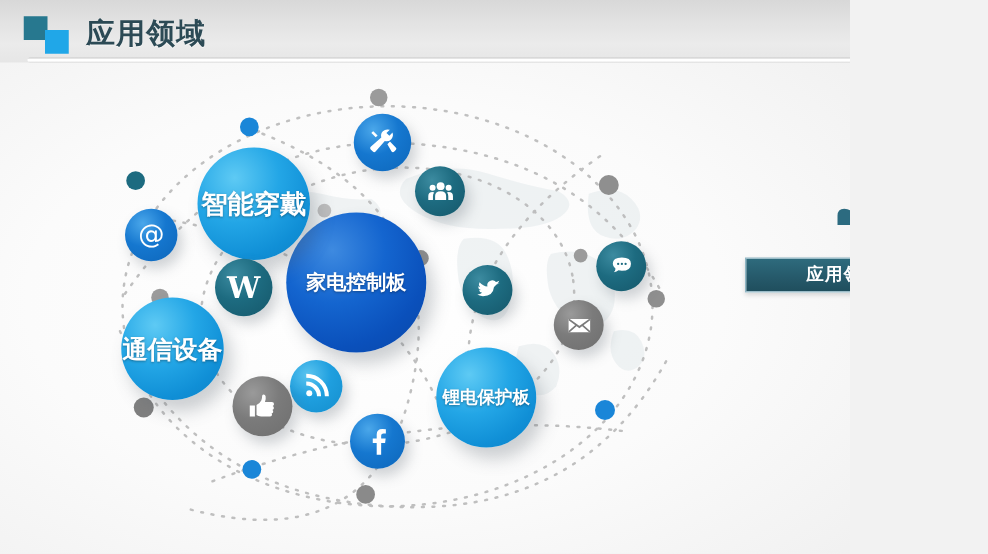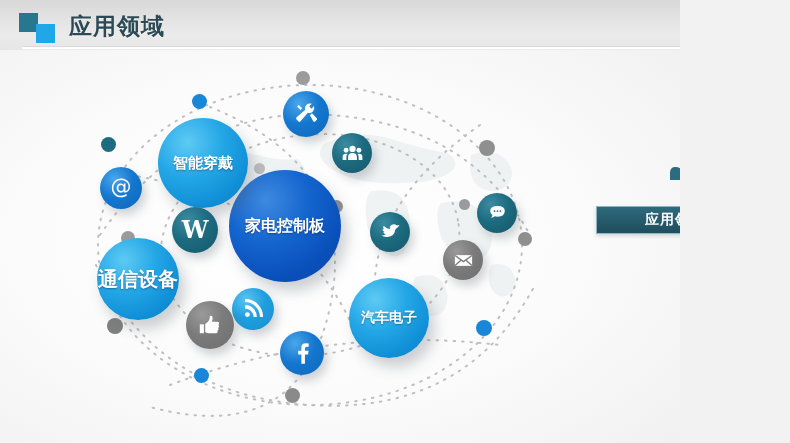--- a/index.html
+++ b/index.html
@@ -147,31 +147,31 @@
   <div class="dot" style="left:476px;top:320px;width:16px;height:16px;background:#1a86d8;"></div>
   <div class="dot" style="left:479px;top:140px;width:16px;height:16px;background:#8f8f8f;"></div>
   <div class="dot" style="left:518px;top:232px;width:14px;height:14px;background:#8f8f8f;"></div>
   <div class="dot" style="left:459px;top:199px;width:11px;height:11px;background:#9b9b9b;"></div>
   <div class="dot" style="left:254px;top:163px;width:11px;height:11px;background:#bdbdbd;"></div>
 
   <div class="bub center" style="left:229px;top:170px;width:112px;height:112px;font-size:16px;">
     <span>家电控制板</span>
   </div>
 
-  <div class="bub cyan" style="left:158px;top:118px;width:90px;height:90px;font-size:15px;">
+  <div class="bub cyan" style="left:158px;top:118px;width:90px;height:90px;font-size:21px;">
     <span>智能穿戴</span>
   </div>
 
 
   <div class="bub cyan" style="left:97px;top:238px;width:82px;height:82px;font-size:20px;">
     <span>通信设备</span>
   </div>
 
   <div class="bub cyan" style="left:349px;top:278px;width:80px;height:80px;font-size:14px;">
-    <span>汽车电子</span>
+    <span>锂电保护板</span>
   </div>
 
   <div class="ic blue" style="left:283px;top:91px;width:46px;height:46px;">
     <svg width="26" height="26" viewBox="0 0 24 24" fill="#fff">
       <path d="M5.2 3.6 L8.4 6.8 L7 8.2 L3.8 5 A3.6 3.6 0 0 1 5.2 3.6 Z"></path>
       <path d="M4 4.2 q-2.6 3 .2 6 q2 2.1 4.6 1.1 l8.4 8.4 q.9 .9 1.8 0 l1.1-1.1 q.9-.9 0-1.8 l-8.4-8.4 q1-2.6-1.1-4.6 q-3-2.8-6-.2 z" opacity="0"></path>
       <path d="M17.4 2.6 q-3.1-.9-5.1 1.1 q-1.9 1.9-1.2 4.6 L3.3 15.1 q-1 1-0 2 l1.6 1.6 q1 1 2 0 l6.8-7.8 q2.7 .7 4.6-1.2 q2-2 1.1-5.1 L17.1 7.1 l-2.2-2.2 z"></path>
       <path d="M15.6 13.2 l1.9-1.9 4.3 4.3 q1 1 0 2 l-1.1 1.1 q-1 1-2 0 z"></path>
       <path d="M4.3 3.1 q-1.4 .5-1.8 1.9 l3.9 3.9 2-2 z" opacity=".001"></path>
     </svg>

